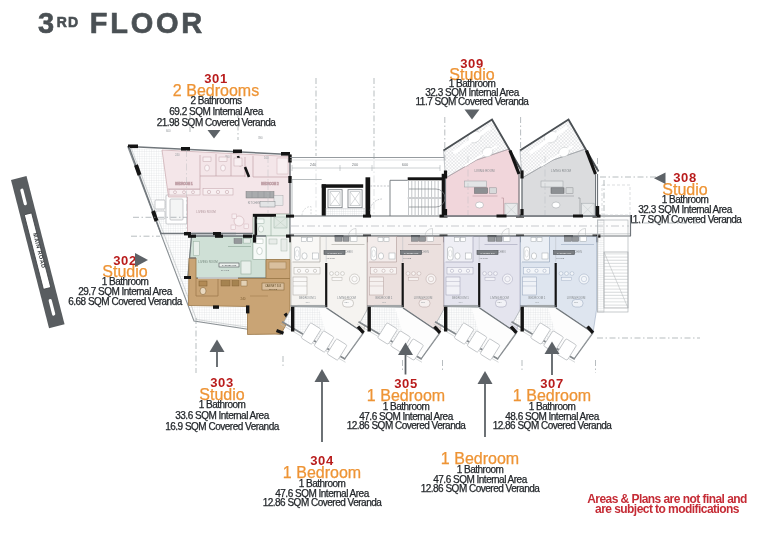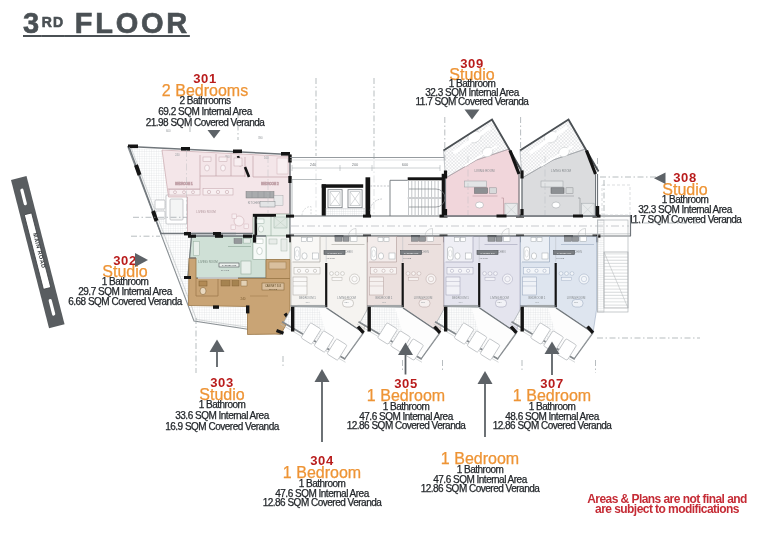--- a/index.html
+++ b/index.html
@@ -7,33 +7,33 @@
         font-family:"Liberation Sans", sans-serif;}
   #plan{position:absolute;left:0;top:0;}
   .lbl{position:absolute;text-align:center;color:#23272b;}
   .num{font-size:13px;font-weight:bold;line-height:12px;letter-spacing:.6px;color:#b91c1c;}
   .typ{font-size:16px;line-height:11.2px;color:#ee9435;-webkit-text-stroke:0.25px #ee9435;}
   .dt{font-size:10px;line-height:10.8px;letter-spacing:-0.5px;-webkit-text-stroke:0.25px #23272b;}
   .lblB .typ{line-height:10.4px}.lblB .dt{line-height:9.6px}
   .lblC .num{line-height:10.5px}.lblC .typ{line-height:9.2px}.lblC .dt{line-height:9px}
   .lblD .typ{line-height:11.4px}.lblD .dt{line-height:9.6px}
   .lblE .typ{line-height:12px}.lblE .dt{line-height:9.7px}
-  #title{position:absolute;left:23px;top:7px;color:#4a5054;font-weight:bold;
-         font-size:29px;letter-spacing:2.7px;text-decoration:underline;-webkit-text-stroke:0.6px #4a5054;}
+  #title{position:absolute;left:38px;top:7px;color:#4a5054;font-weight:bold;
+         font-size:29px;letter-spacing:2.7px;-webkit-text-stroke:0.6px #4a5054;}
   #title sup{font-size:14px;letter-spacing:1px;vertical-align:6px;}
   #disc{position:absolute;left:587px;top:494px;width:160px;text-align:center;
         color:#c52b35;font-weight:bold;font-size:12px;line-height:10.2px;letter-spacing:-0.55px;}
 </style>
 </head>
 <body>
 <div id="page">
 
   <div id="title">3<sup>RD</sup>&nbsp;FLOOR</div>
 
-  <div class="lbl" style="left:125px;top:73px;width:160px">
+  <div class="lbl" style="left:136px;top:73px;width:160px">
     <div class="num">301</div>
     <div class="typ">2 Bedrooms</div>
     <div class="dt">2 Bathrooms</div>
     <div class="dt">69.2 SQM Internal Area</div>
     <div class="dt">21.98 SQM Covered Veranda</div>
   </div>
 
   <div class="lbl lblC" style="left:392px;top:59px;width:160px">
     <div class="num">309</div>
     <div class="typ">Studio</div>

